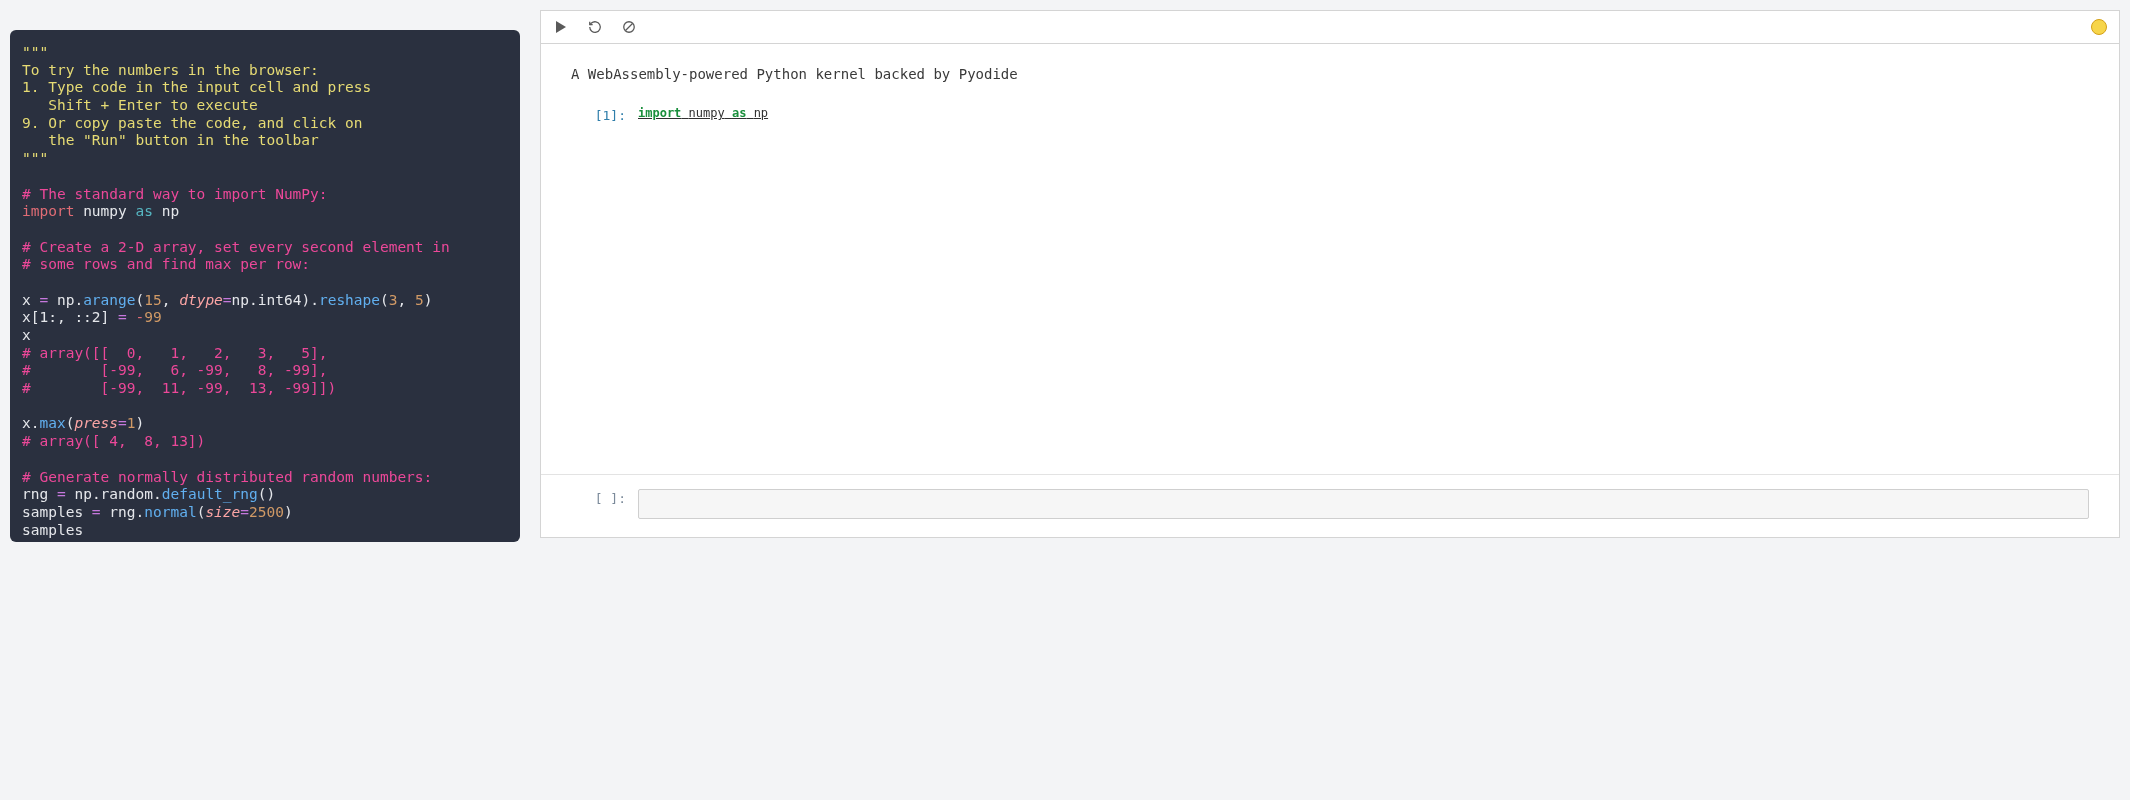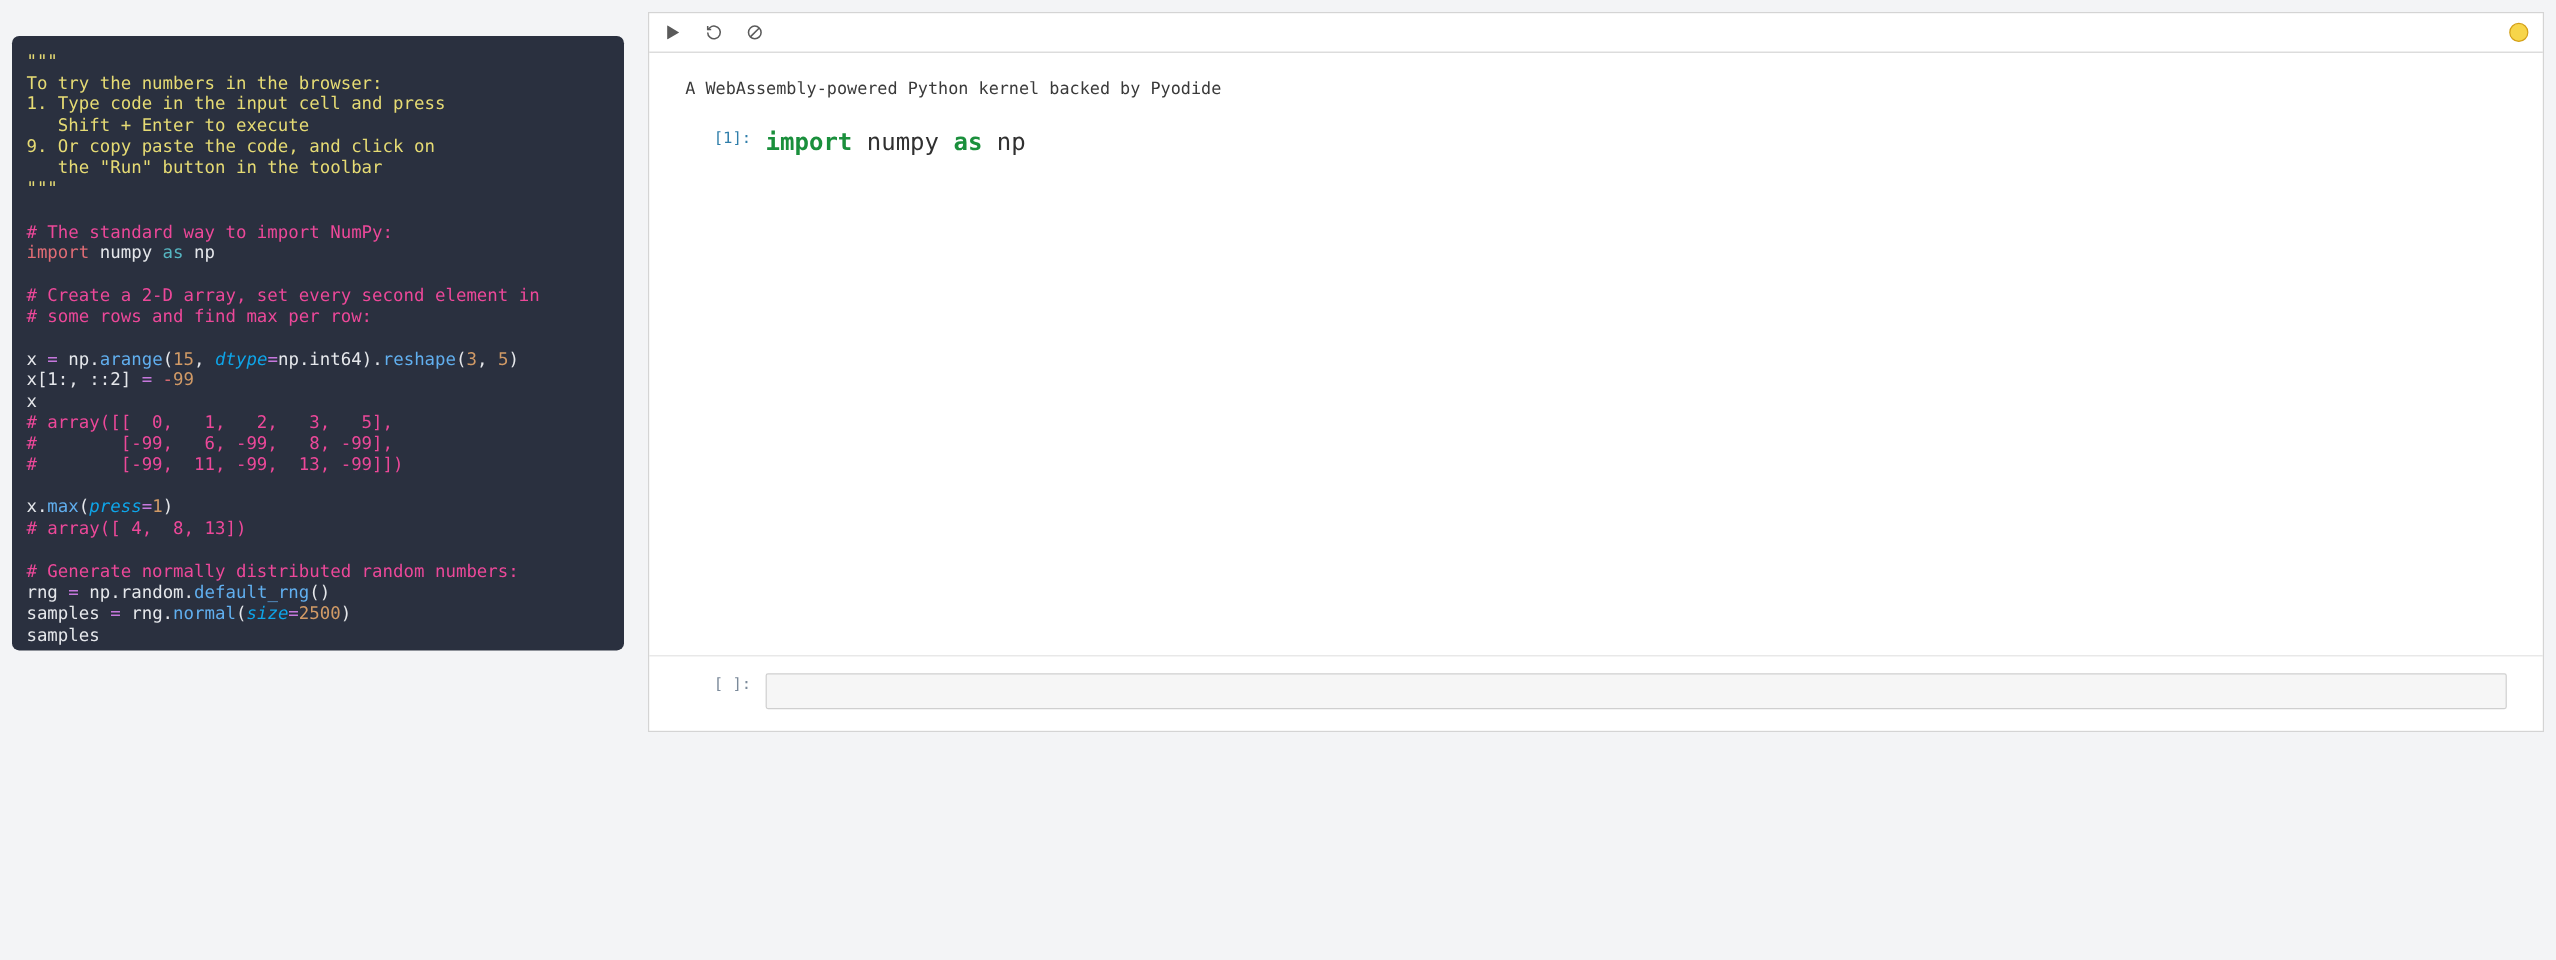--- a/index.html
+++ b/index.html
@@ -33,31 +33,31 @@
   .tok-str   { color: #e6db74; }
   .tok-com   { color: #ec4899; }
   .tok-kw    { color: #e06c75; }
   .tok-as    { color: #56b6c2; }
   .tok-id    { color: #e5e7eb; }
   .tok-op    { color: #e5e7eb; }
   .tok-eq    { color: #c678dd; }
   .tok-num   { color: #d19a66; }
   .tok-attr  { color: #61afef; }
   .tok-paren { color: #e5e7eb; }
-  .tok-arg   { color: #0ea5e9; font-style: italic; }
+  .tok-arg   { color: #fca5a5; font-style: italic; }
   .tok-neg   { color: #e06c75; }
 
   
   .notebook {
     flex: 1;
     background: #ffffff;
     border: 1px solid #d4d4d4;
     display: flex;
     flex-direction: column;
-    height: 600px;
+    height: 528px;
   }
   .toolbar {
     display: flex;
     align-items: center;
     padding: 8px 12px;
     border-bottom: 1px solid #d4d4d4;
     gap: 18px;
   }
   .toolbar .icon {
     width: 16px;
@@ -100,22 +100,23 @@
     font-size: 13px;
     padding-top: 2px;
     user-select: none;
   }
   .prompt.empty { color: #7b8a9a; }
   .cell-input {
     flex: 1;
   }
   .jp-code {
     font-family: ui-monospace, monospace;
-    font-size: 20px;
+    font-size: 12px;
     color: #303030;
+    text-decoration: underline;
   }
   .jp-kw   { color: #1a8f3c; font-weight: 600; }
   .jp-as   { color: #1a8f3c; font-weight: 600; }
   .jp-id   { color: #303030; }
 
   .nb-footer {
     border-top: 1px solid #e3e3e3;
     padding: 14px 30px 18px 30px;
     display: flex;
     gap: 12px;

